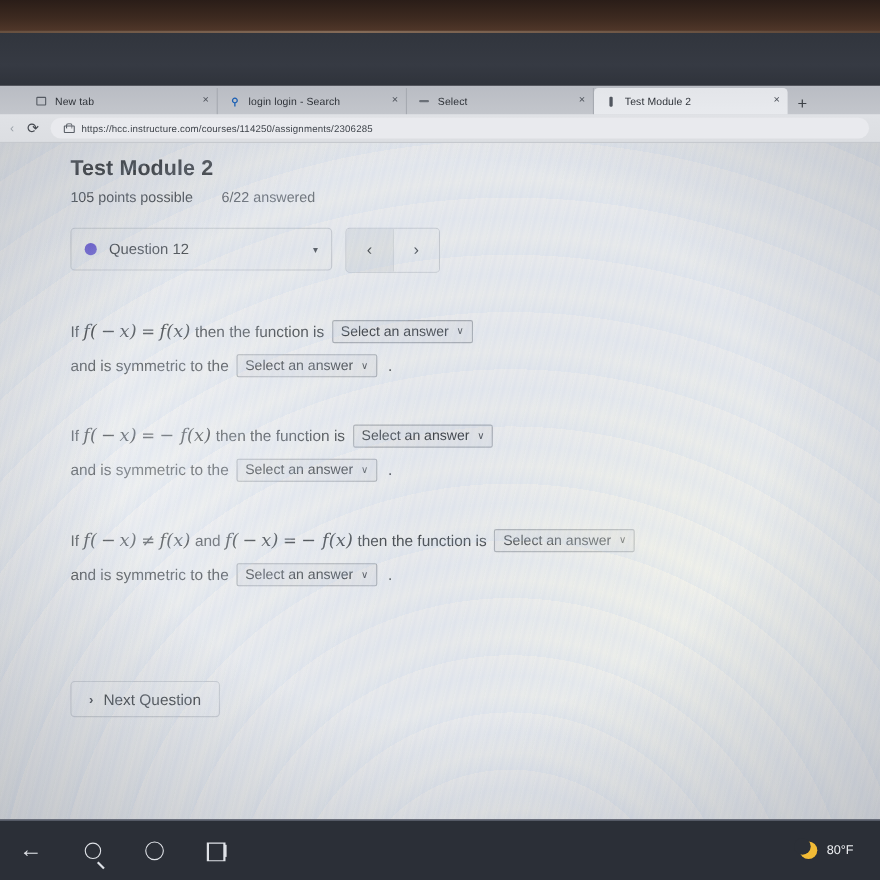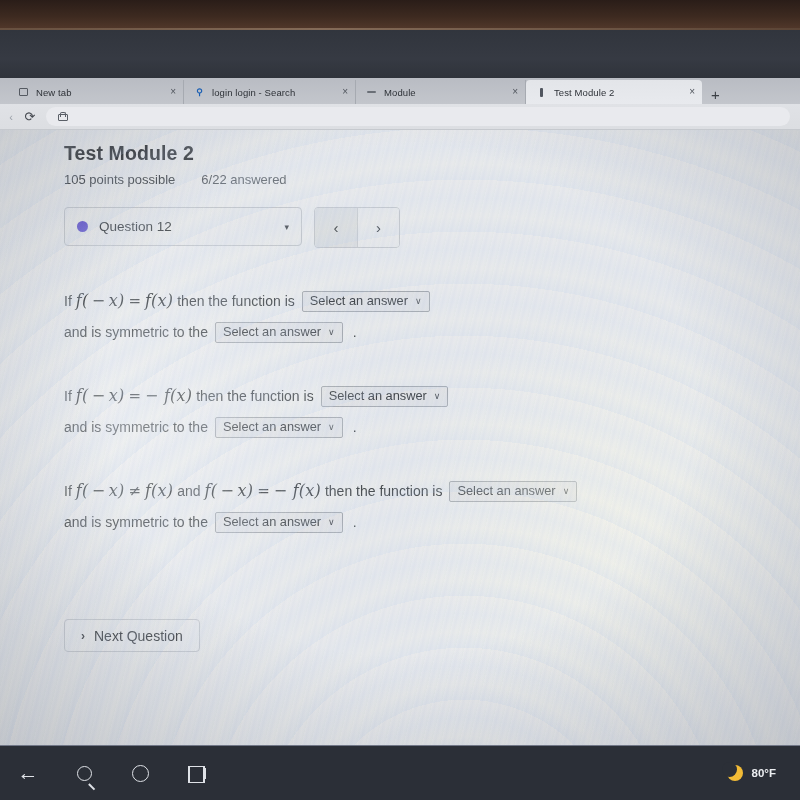--- a/index.html
+++ b/index.html
@@ -40,21 +40,21 @@
     background: #d9dade;
     overflow: hidden;
   }
 
   .tabstrip {
     position: relative;
     height: 26px;
     background: linear-gradient(180deg, #b9bcc3 0%, #c3c6cc 100%);
     display: flex;
     align-items: flex-end;
-    padding-left: 8px;
+    padding-left: 22px;
   }
   .tab {
     position: relative;
     height: 24px;
     display: flex; align-items: center;
     gap: 7px;
     padding: 0 7px 0 10px;
     font-size: 9.5px;
     color: #2e3238;
     min-width: 0;
@@ -326,21 +326,21 @@
     width: 13px; height: 15px; border: 1.6px solid #dfe2e7;
     border-left-width: 2.4px; border-right-width: 2.4px;
     border-top: 1.6px solid #dfe2e7; border-bottom: 1.6px solid #dfe2e7;
   }
   .tb-taskview::after {
     content: ""; position: absolute; right: -1px; top: 2px;
     width: 1.8px; height: 11px; background: #dfe2e7;
   }
   .tb-weather {
     margin-left: auto; margin-right: 24px;
-    display: flex; align-items: center; gap: 9px; font-weight: bold;
+    display: flex; align-items: center; gap: 9px;
   }
   .moon {
     width: 16px; height: 16px; position: relative;
   }
   .moon::before {
     content: ""; position: absolute; inset: 0;
     border-radius: 50%; background: #f2bb36;
   }
   .moon::after {
     content: ""; position: absolute; left: -5px; top: -3px;
@@ -372,40 +372,41 @@
       <div class="tab t2">
         <span class="tab-favicon favicon-search">⚲</span>
         <span class="tab-title">login login - Search</span>
         <span class="tab-close">×</span>
       </div>
 
       <div class="tab t3">
         <span class="tab-favicon">
             <span class="favicon-dash"></span>
           </span>
-        <span class="tab-title">Module</span>
+        <span class="tab-title">Select</span>
         <span class="tab-close">×</span>
       </div>
 
       <div class="tab active">
         <span class="tab-favicon">
             <span class="favicon-bar"></span>
           </span>
         <span class="tab-title">Test Module 2</span>
         <span class="tab-close">×</span>
       </div>
 
       <div class="newtab-btn">+</div>
     </div>
 
     <div class="urlbar">
       <div class="chev-left">‹</div>
       <div class="reload-icon">⟳</div>
       <div class="url-pill">
         <span class="lock-icon"></span>
+        <span class="url-text">https://hcc.instructure.com/courses/114250/assignments/2306285</span>
       </div>
     </div>
 
     <div class="page">
       <div class="content">
 
         <div class="quiz-title">Test Module 2</div>
 
         <div class="meta-row">
           <span>105 points possible</span>

